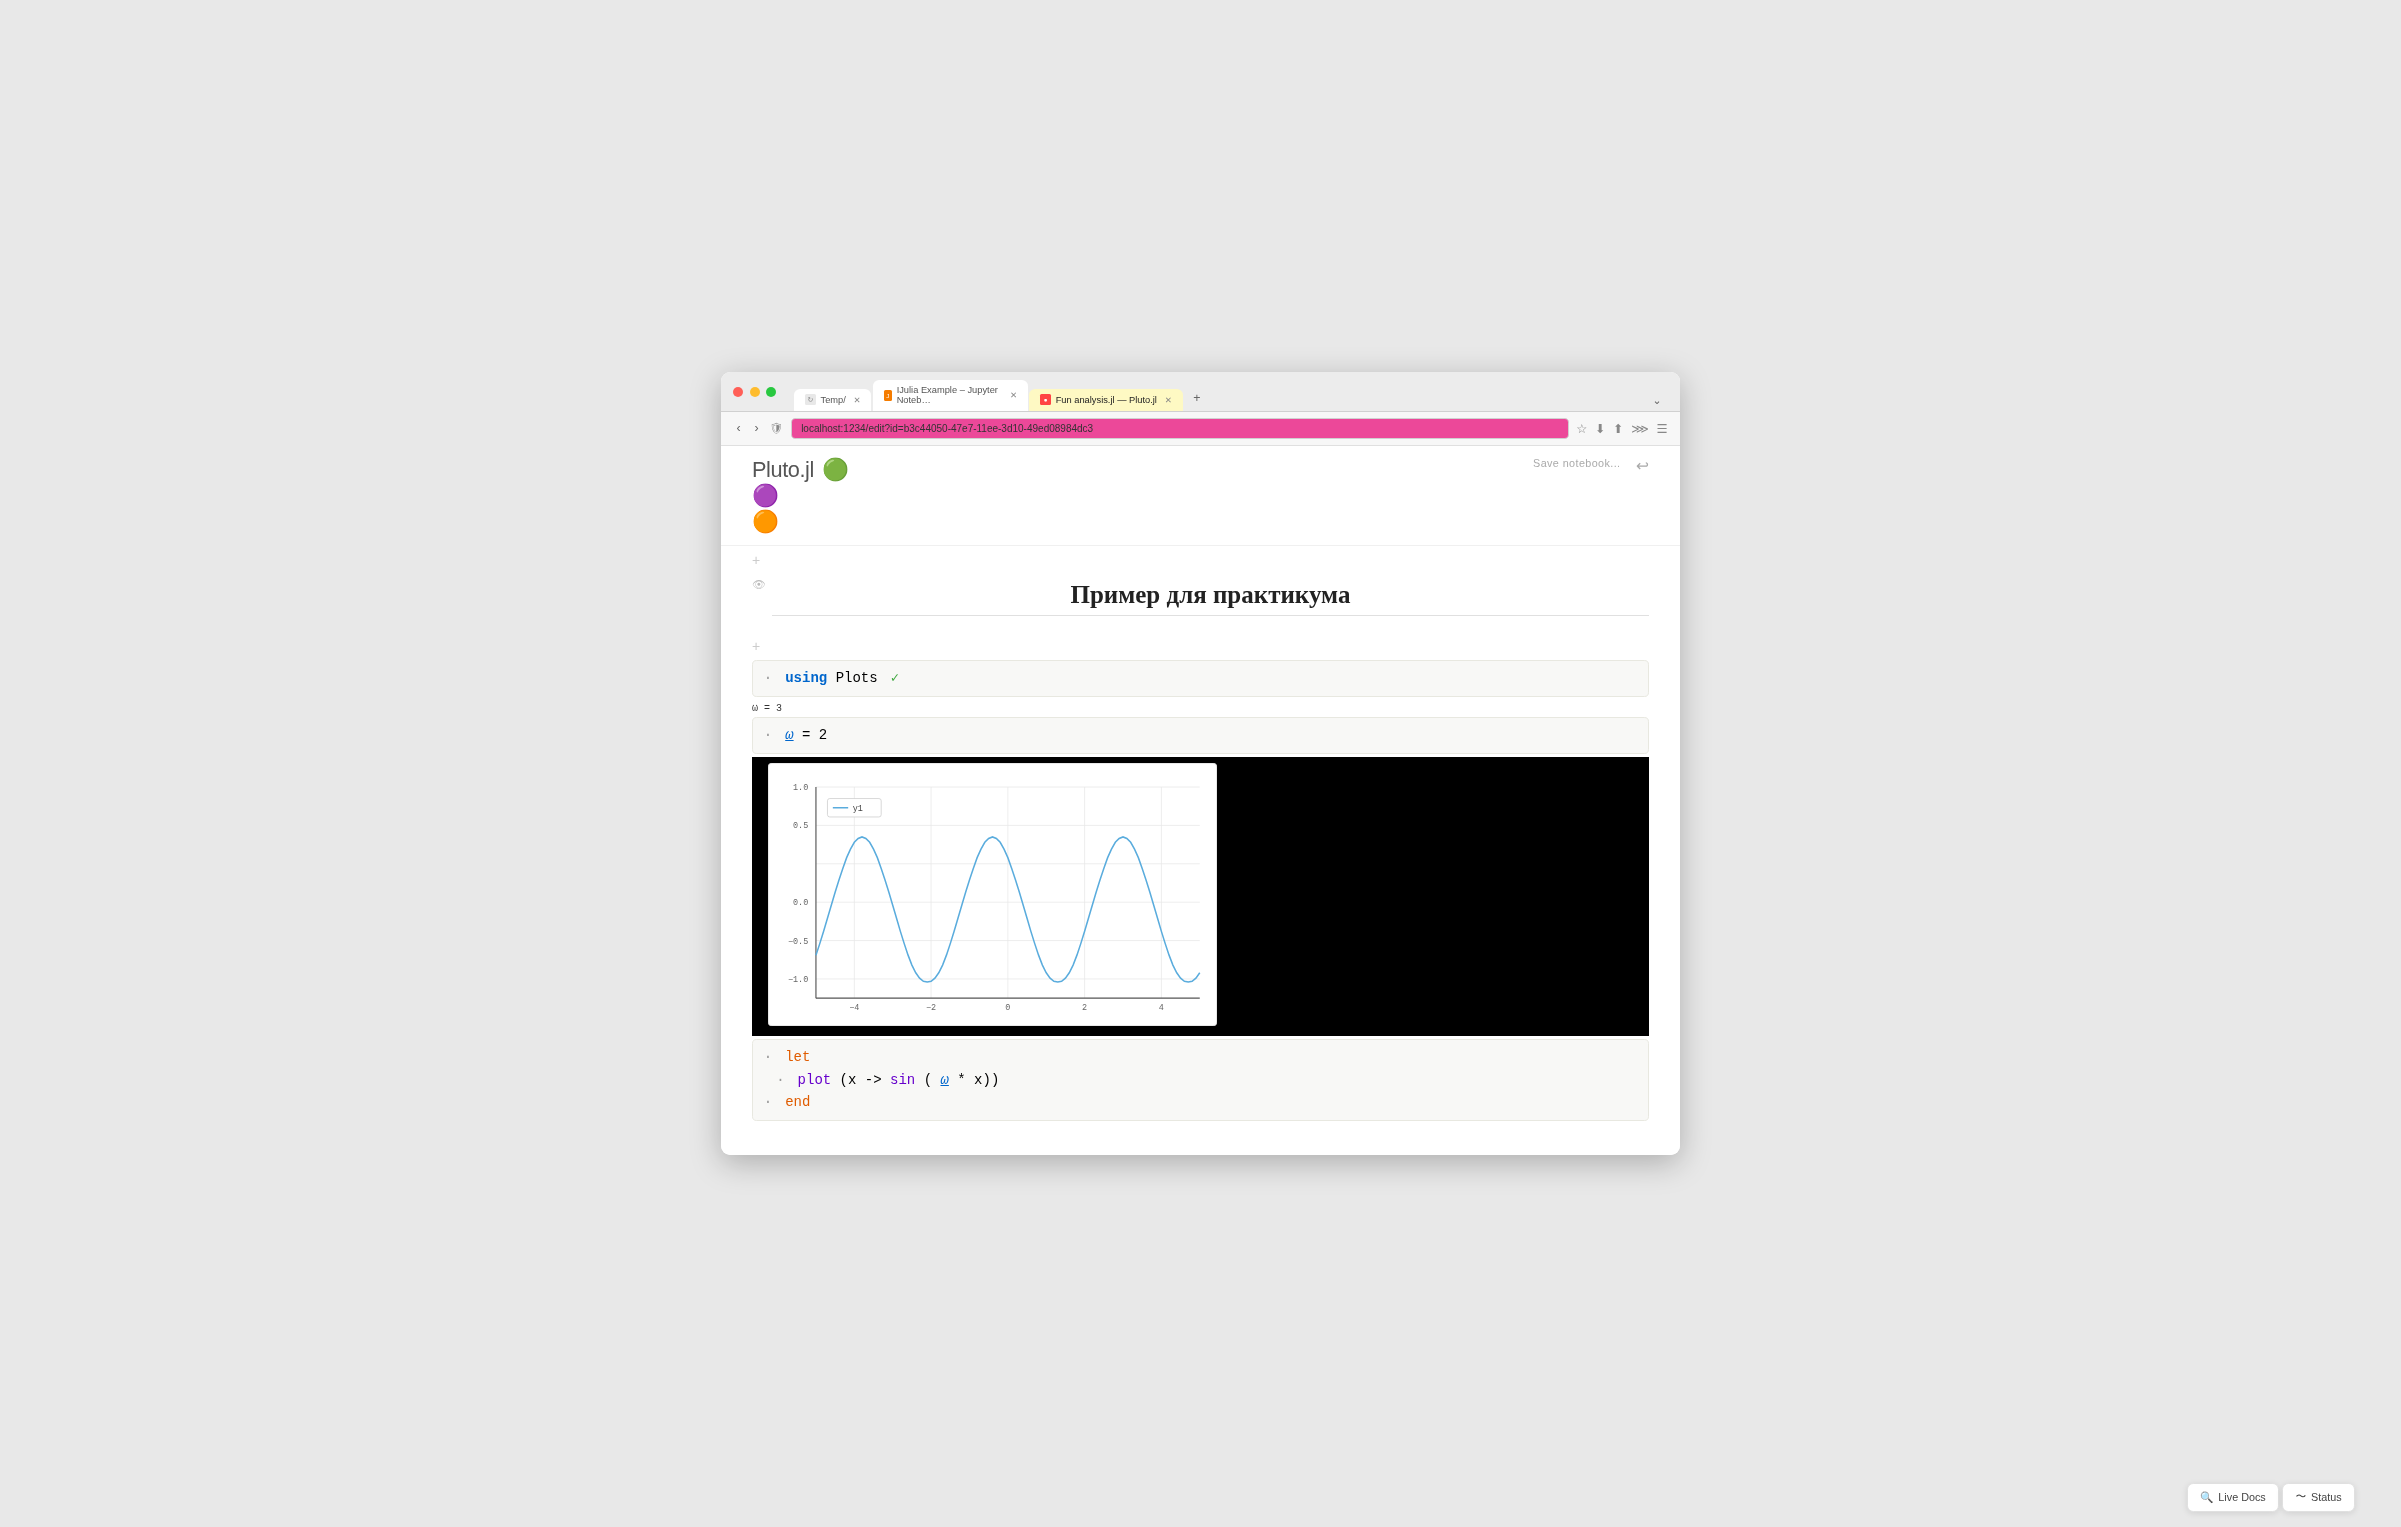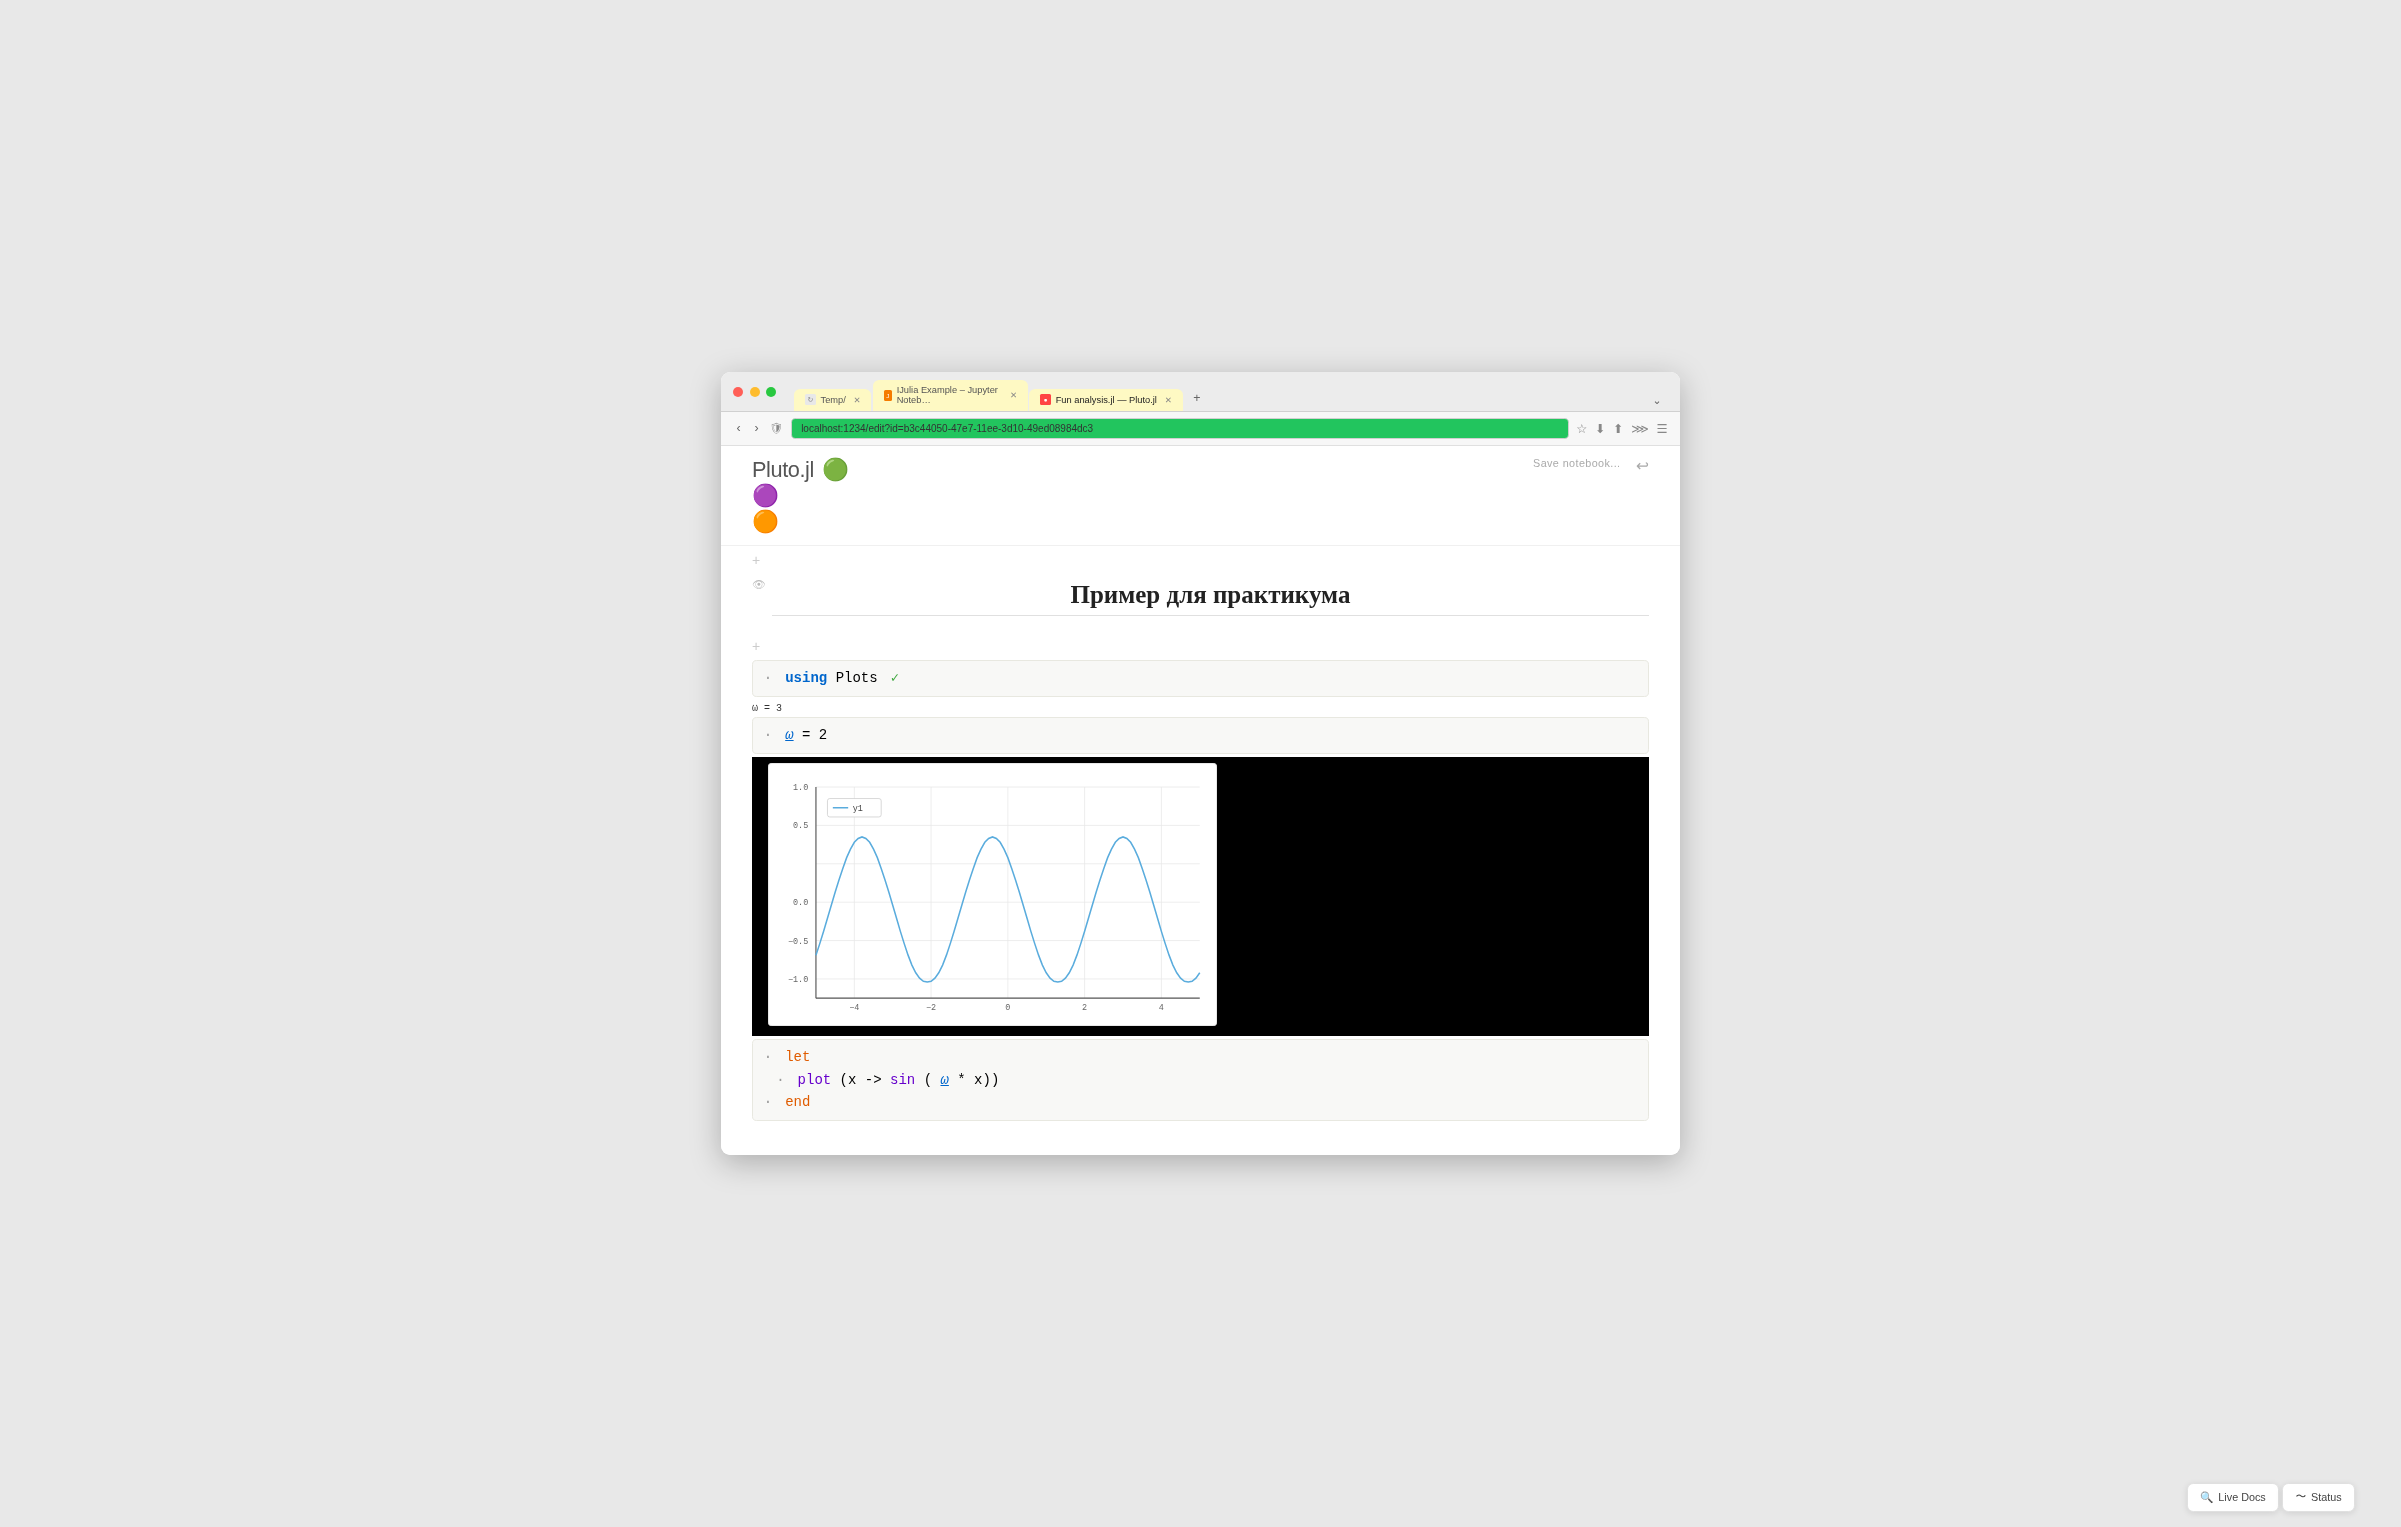--- a/index.html
+++ b/index.html
@@ -53,21 +53,21 @@
     }
 
     .tab {
       display: flex;
       align-items: center;
       gap: 4.6px;
       padding: 5.4px 10.8px;
       border-radius: 6.2px 6.2px 0 0;
       font-size: 9.3px;
       color: #555;
-      background: #fef9c3;
+      background: #ffffff;
       cursor: pointer;
       max-width: 155px;
     }
 
     .tab.active {
       background: #fef9c3;
       color: #222;
     }
 
     .tab-favicon {
@@ -130,21 +130,21 @@
 
     .nav-btn:disabled { color: #ccc; cursor: default; }
 
     .shield-icon {
       color: #888;
       font-size: 10.8px;
     }
 
     .url-input {
       flex: 1;
-      background: #22c55e;
+      background: #ec4899;
       border: 0.8px solid #d0d0d0;
       border-radius: 4.6px;
       padding: 3.9px 9.3px;
       font-size: 10px;
       color: #333;
       outline: none;
     }
 
     .address-bar-actions {
       display: flex;

